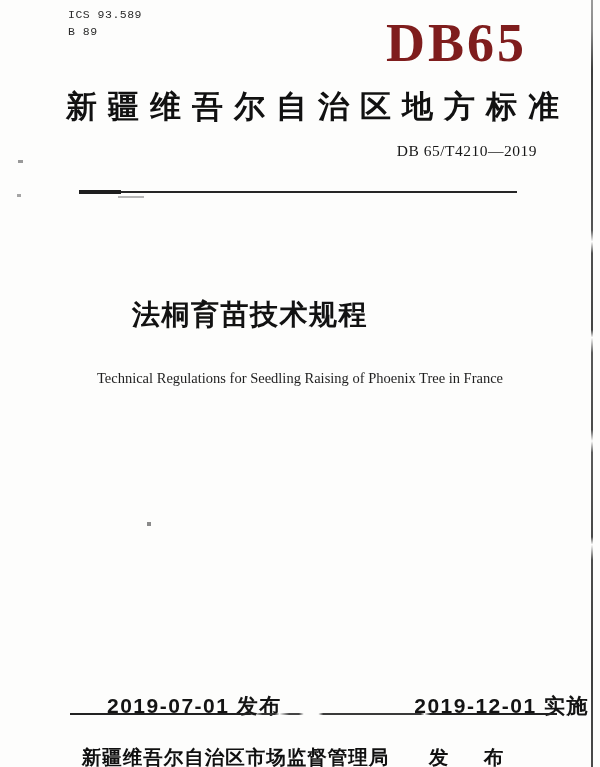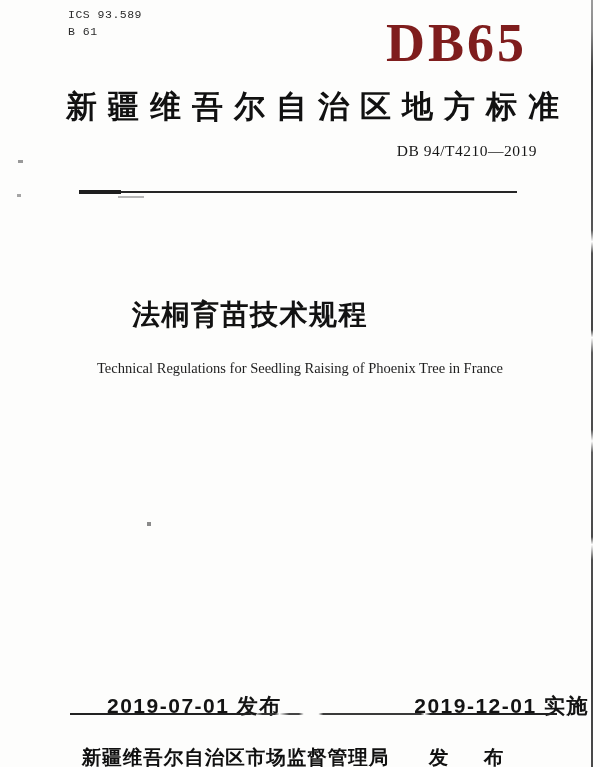--- a/index.html
+++ b/index.html
@@ -103,21 +103,21 @@
     text-align: center;
     font-weight: bold;
     font-size: 28px;
     letter-spacing: 1.5px;
     color: #121212;
   }
 
   .doc-title-en {
     position: absolute;
     left: 0;
-    top: 360px;
+    top: 370px;
     width: 600px;
     text-align: center;
     font-family: "Liberation Serif", serif;
     font-size: 14.5px;
     color: #1e1e1e;
   }
 
   .speck { position: absolute; background: #8a8a8a; }
   .speck-a { left: 147px; top: 522px; width: 4px; height: 4px; }
   .speck-b { left: 18px; top: 160px; width: 5px; height: 3px; background: #999; }
@@ -175,28 +175,28 @@
 </style>
 </head>
 <body>
 
 <div class="page">
 
   <div class="scan-border"></div>
 
   <div class="ics-block">
     <div>ICS 93.589</div>
-    <div>B 61</div>
+    <div>B 89</div>
   </div>
 
   <div class="db-logo">DB65</div>
 
   <div class="region-title">新疆维吾尔自治区地方标准</div>
 
-  <div class="standard-number">DB 94/T4210—2019</div>
+  <div class="standard-number">DB 65/T4210—2019</div>
 
   <div class="header-rule"></div>
   <div class="header-rule-thick"></div>
 
   <div class="doc-title-cn">法桐育苗技术规程</div>
 
   <div class="doc-title-en">Technical Regulations for Seedling Raising of Phoenix Tree in France</div>
 
   <div class="speck speck-a"></div>
   <div class="speck speck-b"></div>

